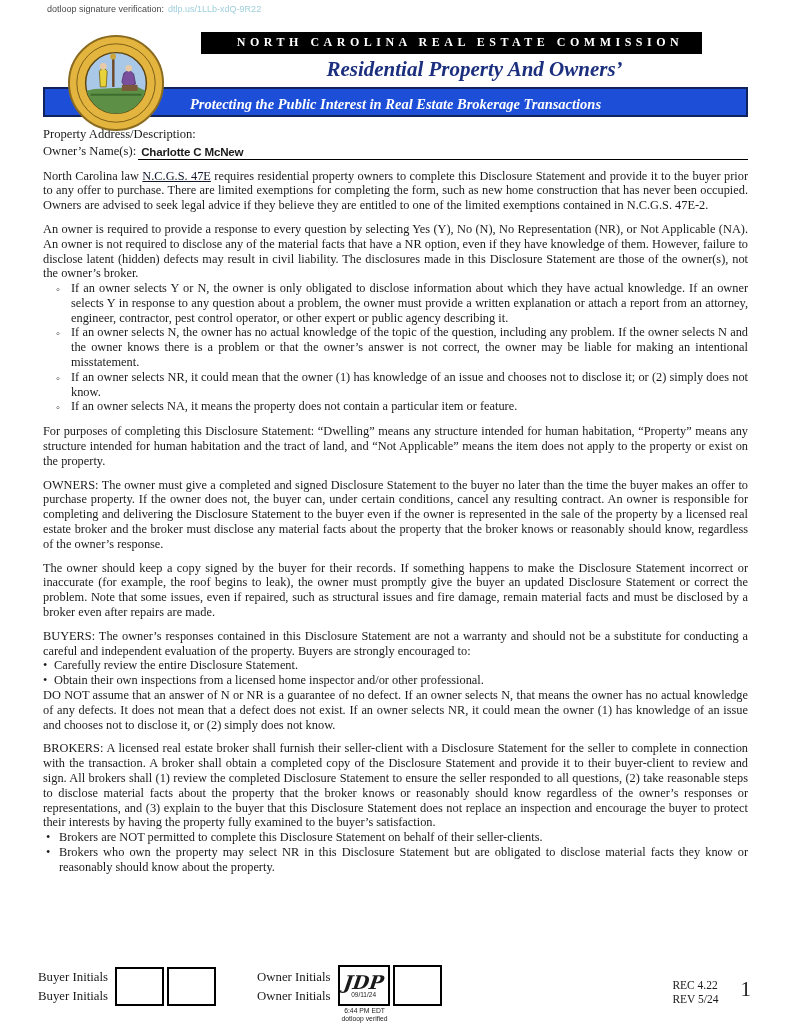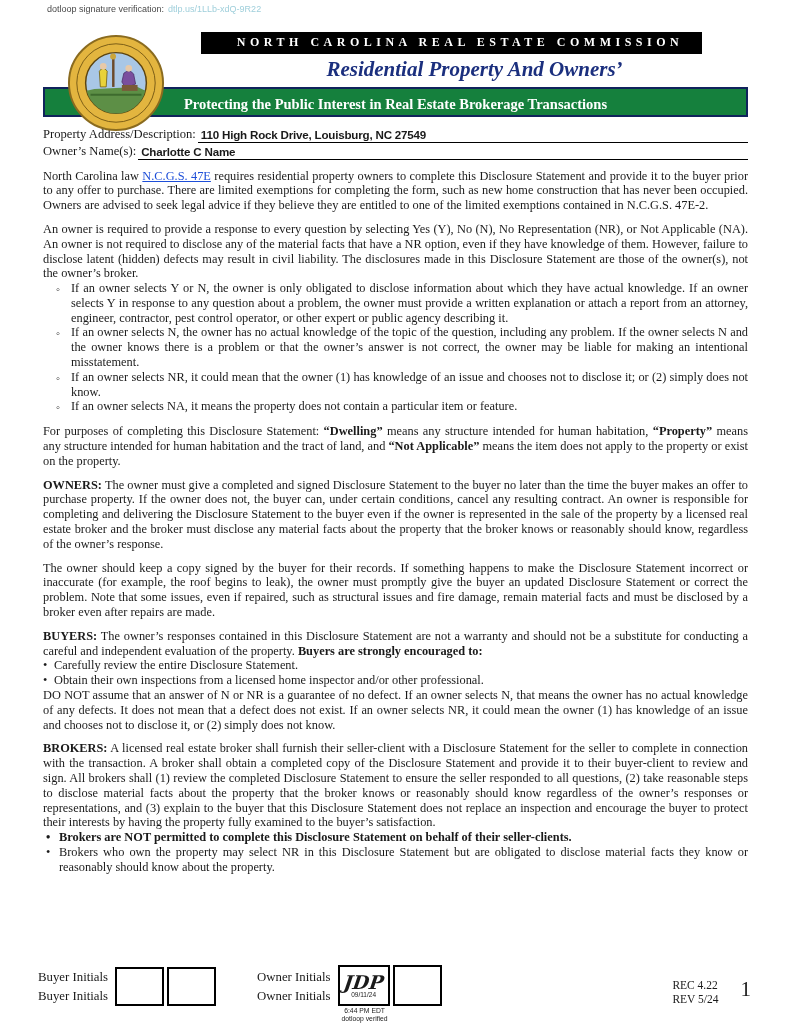--- a/index.html
+++ b/index.html
@@ -23,40 +23,40 @@
   .black-bar {
     background:#000; color:#fff; text-align:center;
     font-weight:bold; font-size:12px; letter-spacing:4.5px;
     padding:3px 0 4px 17px; margin-right:46px;
   }
   .doc-title {
     text-align:center; color:#1b2f7e; font-weight:bold; font-style:italic;
     font-size:21px; line-height:1.12; margin-top:4px;
   }
   .banner {
-    margin-top:5px; background:#15803d; border:2px solid #10235c;
-    color:#fff; font-weight:bold; text-align:center;
+    margin-top:5px; background:#1d4ed8; border:2px solid #10235c;
+    color:#fff; font-weight:bold; font-style:italic; text-align:center;
     font-size:14.5px; padding:7px 0 2px 0;
   }
 
   
   .fields { margin:9px 43px 0 43px; }
   .field-row { display:flex; align-items:flex-end; line-height:17px; }
   .field-label { font-size:12.6px; white-space:nowrap; }
   .field-value {
     flex:1; border-bottom:1px solid #000; margin-left:2px; padding:0 0 0 3px;
     font-family:"Liberation Sans", sans-serif; font-weight:bold;
     font-size:11.6px; letter-spacing:-0.2px; line-height:15px;
   }
 
   
   .body-text { margin:9px 43px 0 43px; font-size:12.35px; line-height:14.8px; }
   .para { text-align:justify; margin-bottom:9px; }
-  .b { font-weight:bold; }
-  .doclink { color:#1d4ed8; }
+  .b { font-weight:normal; }
+  .doclink { color:#0f172a; }
 
   .rule-item { display:flex; text-align:justify; margin-left:13px; }
   .rule-bullet { flex:none; width:15px; font-size:11px; padding-top:1px; }
   .rule-text { flex:1; }
   .rules-block { margin-bottom:9px; }
 
   .inline-bullet { display:flex; text-align:justify; }
   .inline-bullet .dot { flex:none; width:11px; }
   .hang-bullet { display:flex; text-align:justify; margin-left:3px; }
   .hang-bullet .dot { flex:none; width:13px; }
@@ -119,25 +119,24 @@
       <div class="doc-title">
         <div>Residential Property And Owners’</div>
       </div>
     </div>
     <div class="banner">Protecting the Public Interest in Real Estate Brokerage Transactions</div>
   </div>
 
   <div class="fields">
     <div class="field-row">
       <span class="field-label">Property Address/Description:</span>
-      <span class="field-value">110 High Rock Drive, Louisburg, NC 27549</span>
     </div>
     <div class="field-row">
       <span class="field-label">Owner’s Name(s):</span>
-      <span class="field-value">Charlotte C Name</span>
+      <span class="field-value">Charlotte C McNew</span>
     </div>
   </div>
 
   <div class="body-text">
 
     <div class="para"><span>North Carolina law </span><a class="doclink" href="#">N.C.G.S. 47E</a><span> requires residential property owners to complete this Disclosure Statement and provide it to the buyer prior to any offer to purchase. There are limited exemptions for completing the form, such as new home construction that has never been occupied. Owners are advised to seek legal advice if they believe they are entitled to one of the limited exemptions contained in N.C.G.S. 47E-2.</span></div>
 
     <div class="rules-block">
       <div class="para" style="margin-bottom:0">An owner is required to provide a response to every question by selecting Yes (Y), No (N), No Representation (NR), or Not Applicable (NA). An owner is not required to disclose any of the material facts that have a NR option, even if they have knowledge of them. However, failure to disclose latent (hidden) defects may result in civil liability. The disclosures made in this Disclosure Statement are those of the owner(s), not the owner’s broker.</div>
       <div class="rule-item">

